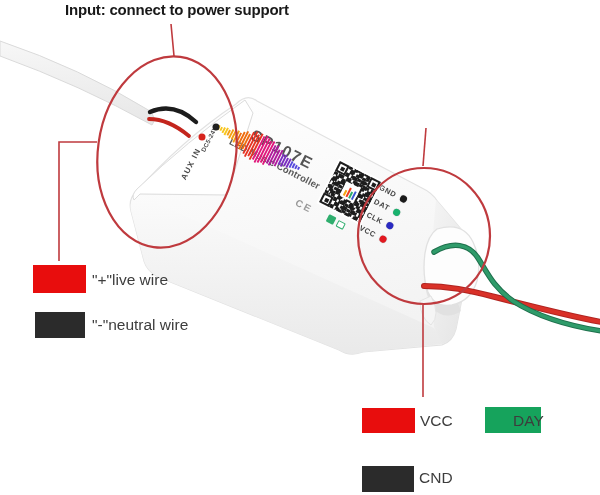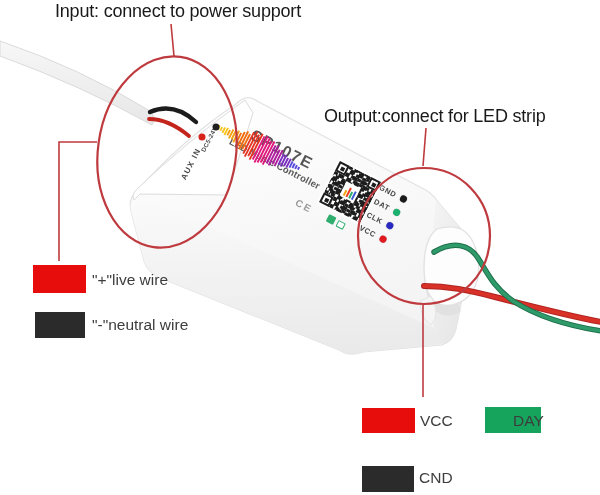--- a/index.html
+++ b/index.html
@@ -1,21 +1,21 @@
 <!DOCTYPE html>
 <html><head>
 <meta charset="utf-8">
 <style>
   html,body{margin:0;padding:0;background:#fff;}
   .stage{position:relative;width:600px;height:495px;background:#ffffff;overflow:hidden;
          font-family:"Liberation Sans",sans-serif;}
   .stage svg{position:absolute;left:0;top:0;}
   .layer{position:absolute;left:0;top:0;width:600px;height:495px;}
   
-  .title{position:absolute;font-weight:normal;font-size:18px;letter-spacing:-0.2px;color:#191919;white-space:nowrap;}
+  .title{position:absolute;font-weight:bold;font-size:15px;letter-spacing:-0.2px;color:#191919;white-space:nowrap;margin-left:10px;}
   .title-input{left:55px;top:1px;}
   .title-output{left:324px;top:106px;}
   
   .swatch{position:absolute;}
   .legend-label{position:absolute;font-size:15.5px;color:#3d3d3d;white-space:nowrap;}
   
   .print-area{position:absolute;left:224px;top:109px;width:140px;text-align:center;
               transform:rotate(27deg);transform-origin:0 0;}
   .model{font-size:16px;font-weight:bold;color:#555;letter-spacing:1.5px;line-height:20px;}
   .subtitle{font-size:9.5px;font-weight:bold;color:#5a5a5a;letter-spacing:.2px;line-height:12px;}
@@ -196,21 +196,20 @@
   <div class="legend-label" style="left:92px;top:316px;">"-"neutral wire</div>
 
   <div class="swatch" style="left: 362px; top: 408px; width: 53px; height: 25px; background: rgb(232, 13, 13);"></div>
   <div class="legend-label" style="left:420px;top:412px;">VCC</div>
   <div class="swatch" style="left: 485px; top: 407px; width: 56px; height: 26px; background: rgb(22, 163, 92);"></div>
   <div class="legend-label" style="left:513px;top:412px;">DAY</div>
   <div class="swatch" style="left: 362px; top: 466px; width: 52px; height: 26px; background: rgb(43, 43, 43);"></div>
   <div class="legend-label" style="left:419px;top:469px;">CND</div>
 
   <div class="title title-input">Input: connect to power support</div>
-  <div class="title title-output">Output:connect for LED strip</div>
 
   <svg class="layer" width="600" height="495" viewBox="0 0 600 495" style="pointer-events:none">
     <g fill="none" stroke="#bf3a3e">
       <path d="M 171,24 L 174,56" stroke-width="1.6"></path>
       <ellipse cx="167" cy="152" rx="69" ry="96" transform="rotate(8 167 152)" stroke-width="2.2"></ellipse>
       <path d="M 97,142 L 59,142 L 59,261" stroke-width="1.6"></path>
       <path d="M 426,128 L 423,166" stroke-width="1.6"></path>
       <ellipse cx="424" cy="236" rx="66" ry="68" stroke-width="2.2"></ellipse>
       <path d="M 423,305 L 423,397" stroke-width="1.6"></path>
     </g>

